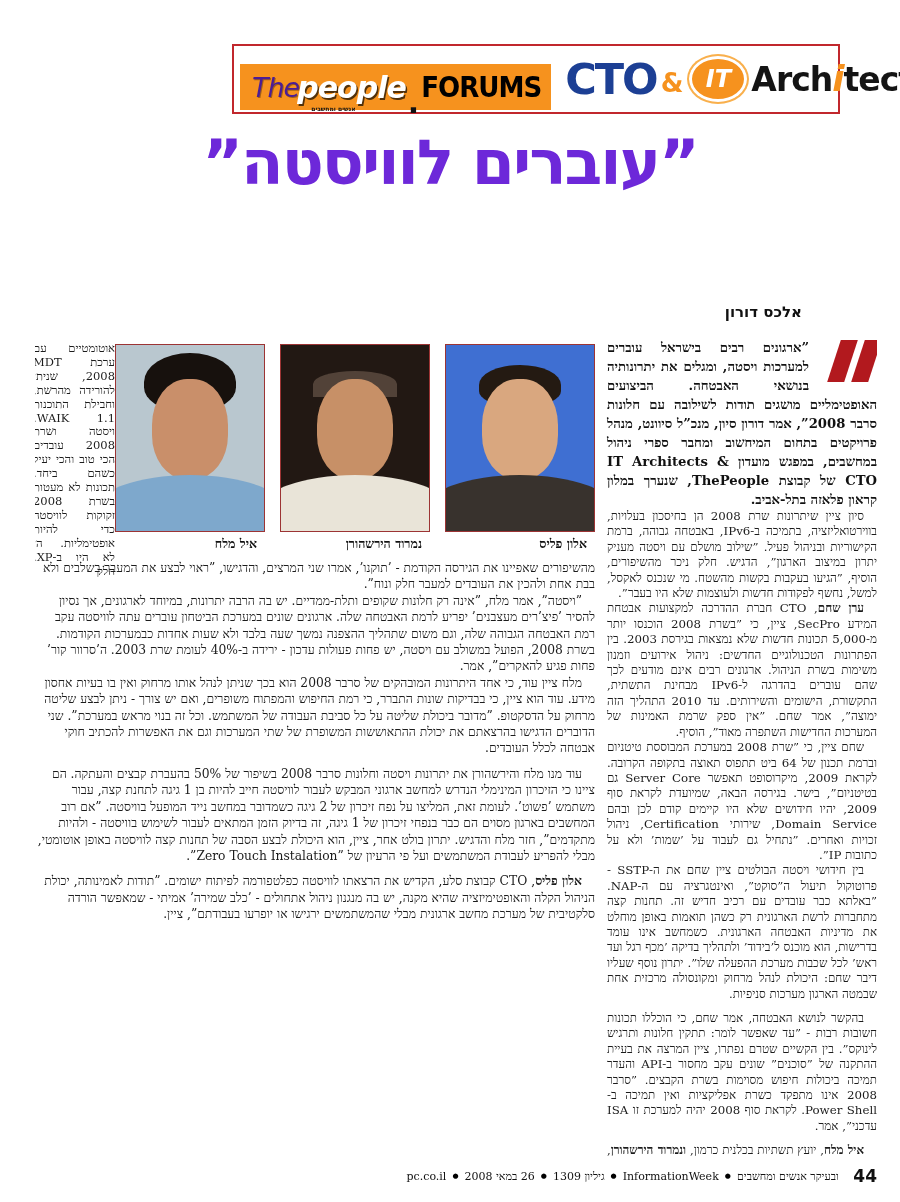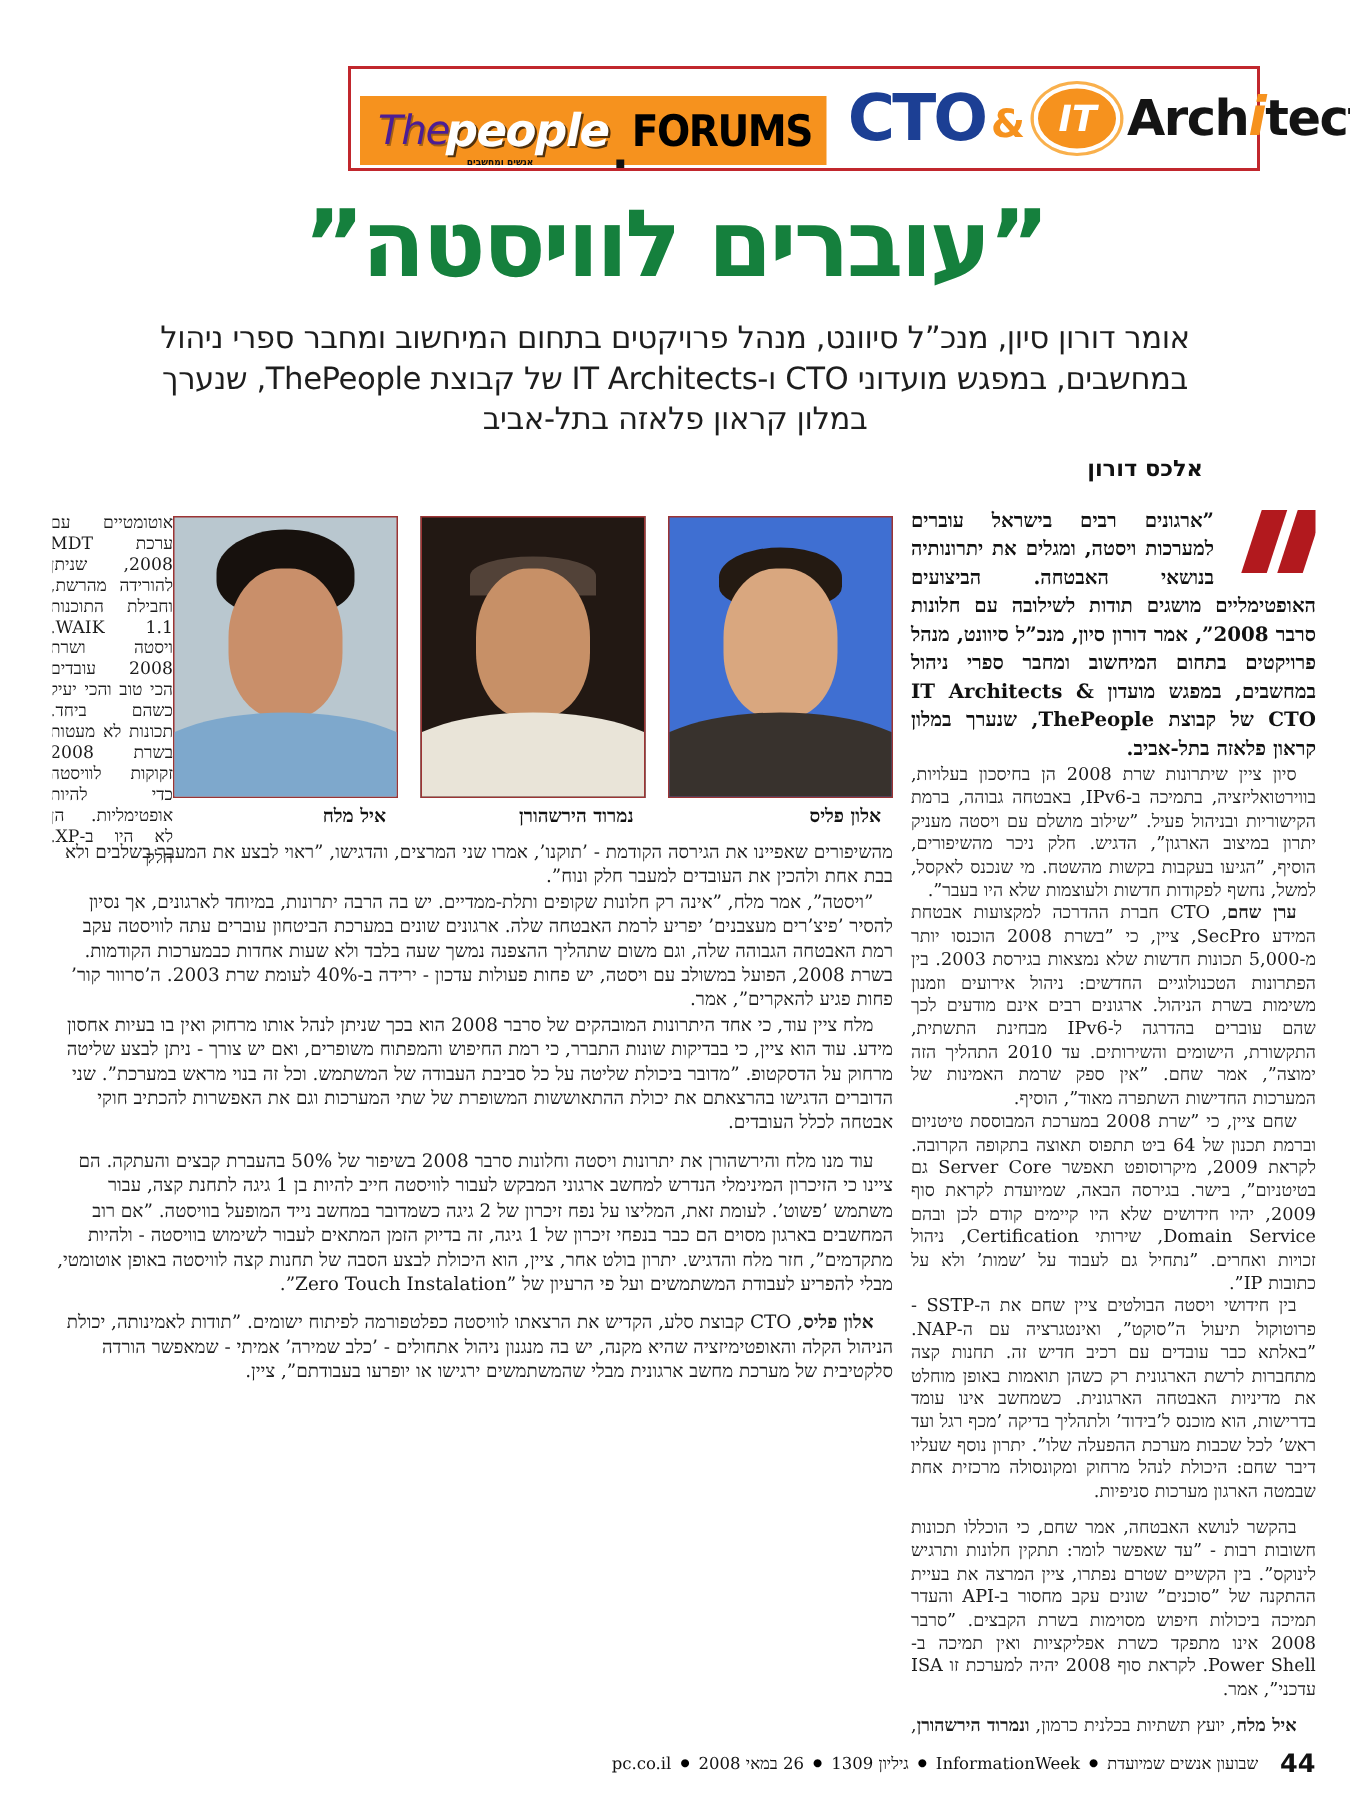--- a/index.html
+++ b/index.html
@@ -29,21 +29,21 @@
              box-shadow:inset 0 0 0 3px #fff, 0 0 0 2px #f9b04c;
              display:flex;align-items:center;justify-content:center;margin:0 4px;}
   .it{color:#fff;font-weight:bold;font-style:italic;font-size:24px;}
   .arch{color:#141414;font-weight:bold;font-size:33px;letter-spacing:-1px;line-height:1;}
   .arch-i{color:#f6921e;font-style:italic;font-size:36px;}
 
   
   .headline{margin:124px 30px 0 30px;position:absolute;top:0;left:0;right:0;
             text-align:center;direction:rtl;
             font-family:"DejaVu Sans", sans-serif;font-weight:bold;
-            font-size:62px;line-height:1.25;letter-spacing:-2px;color:#15803d;}
+            font-size:62px;line-height:1.25;letter-spacing:-2px;color:#6d28d9;}
   .subhead{position:absolute;top:212px;left:40px;right:40px;text-align:center;direction:rtl;
            font-family:"DejaVu Sans", sans-serif;font-size:20.5px;line-height:27px;color:#1e1e1e;
            letter-spacing:-0.3px;}
   .byline{position:absolute;top:303px;right:98px;direction:rtl;
           font-family:"DejaVu Sans", sans-serif;font-weight:bold;font-size:15px;color:#111;}
 
   
   .content{position:absolute;top:338px;right:23px;left:35px;height:822px;
            display:flex;direction:rtl;gap:12px;overflow:hidden;}
   .col-right{width:270px;flex:0 0 270px;direction:rtl;text-align:justify;}
@@ -107,25 +107,20 @@
       <span class="cto">CTO</span>
       <span class="amp">&amp;</span>
       <span class="it-circle">
         <span class="it">IT</span>
       </span>
       <span class="arch"><span>Arch</span><span class="arch-i">i</span><span>tects</span></span>
     </div>
   </div>
 
   <h1 class="headline">”עוברים לוויסטה”</h1>
-  <div class="subhead">
-    <div>אומר דורון סיון, מנכ”ל סיוונט, מנהל פרויקטים בתחום המיחשוב ומחבר ספרי ניהול</div>
-    <div>במחשבים, במפגש מועדוני CTO ו-IT Architects של קבוצת ThePeople, שנערך</div>
-    <div>במלון קראון פלאזה בתל-אביב</div>
-  </div>
   <div class="byline">אלכס דורון</div>
 
   <div class="content">
     <div class="col-right" id="col-right">
         <p class="para lead"><span class="qmark">
             <i></i>
             <i></i>
           </span><span>”ארגונים רבים בישראל עוברים למערכות ויסטה, ומגלים את יתרונותיה בנושאי האבטחה. הביצועים האופטימליים מושגים תודות לשילובה עם חלונות סרבר 2008”, אמר דורון סיון, מנכ”ל סיוונט, מנהל פרויקטים בתחום המיחשוב ומחבר ספרי ניהול במחשבים, במפגש מועדון IT Architects &amp; CTO של קבוצת ThePeople, שנערך במלון קראון פלאזה בתל-אביב.</span></p>
         <p class="para ind"><span>סיון ציין שיתרונות שרת 2008 הן בחיסכון בעלויות, בווירטואליזציה, בתמיכה ב-IPv6, באבטחה גבוהה, ברמת הקישוריות ובניהול פעיל. ”שילוב מושלם עם ויסטה מעניק יתרון במיצוב הארגון”, הדגיש. חלק ניכר מהשיפורים, הוסיף, ”הגיעו בעקבות בקשות מהשטח. מי שנכנס לאקסל, למשל, נחשף לפקודות חדשות ולעוצמות שלא היו בעבר”.</span></p>
         <p class="para ind"><span class="b">ערן שחם</span><span>, CTO חברת ההדרכה למקצועות אבטחת המידע SecPro, ציין, כי ”בשרת 2008 הוכנסו יותר מ-5,000 תכונות חדשות שלא נמצאות בגירסת 2003. בין הפתרונות הטכנולוגיים החדשים: ניהול אירועים וזמנון משימות בשרת הניהול. ארגונים רבים אינם מודעים לכך שהם עוברים בהדרגה ל-IPv6 מבחינת התשתית, התקשורת, הישומים והשירותים. עד 2010 התהליך הזה ימוצה”, אמר שחם. ”אין ספק שרמת האמינות של המערכות החדישות השתפרה מאוד”, הוסיף.</span></p>
@@ -169,16 +164,16 @@
           <p class="para ind"><span>”ויסטה”, אמר מלח, ”אינה רק חלונות שקופים ותלת-ממדיים. יש בה הרבה יתרונות, במיוחד לארגונים, אך נסיון להסיר ’פיצ’רים מעצבנים’ יפריע לרמת האבטחה שלה. ארגונים שונים במערכת הביטחון עוברים עתה לוויסטה עקב רמת האבטחה הגבוהה שלה, וגם משום שתהליך ההצפנה נמשך שעה בלבד ולא שעות אחדות כבמערכות הקודמות. בשרת 2008, הפועל במשולב עם ויסטה, יש פחות פעולות עדכון - ירידה ב-40% לעומת שרת 2003. ה’סרוור קור’ פחות פגיע להאקרים”, אמר.</span></p>
           <p class="para ind"><span>מלח ציין עוד, כי אחד היתרונות המובהקים של סרבר 2008 הוא בכך שניתן לנהל אותו מרחוק ואין בו בעיות אחסון מידע. עוד הוא ציין, כי בבדיקות שונות התברר, כי רמת החיפוש והמפתוח משופרים, ואם יש צורך - ניתן לבצע שליטה מרחוק על הדסקטופ. ”מדובר ביכולת שליטה על כל סביבת העבודה של המשתמש. וכל זה בנוי מראש במערכת”. שני הדוברים הדגישו בהרצאתם את יכולת ההתאוששות המשופרת של שתי המערכות וגם את האפשרות להכתיב חוקי אבטחה לכלל העובדים.</span></p>
           <p class="para gap ind"><span>עוד מנו מלח והירשהורן את יתרונות ויסטה וחלונות סרבר 2008 בשיפור של 50% בהעברת קבצים והעתקה. הם ציינו כי הזיכרון המינימלי הנדרש למחשב ארגוני המבקש לעבור לוויסטה חייב להיות בן 1 גיגה לתחנת קצה, עבור משתמש ’פשוט’. לעומת זאת, המליצו על נפח זיכרון של 2 גיגה כשמדובר במחשב נייד המופעל בוויסטה. ”אם רוב המחשבים בארגון מסוים הם כבר בנפחי זיכרון של 1 גיגה, זה בדיוק הזמן המתאים לעבור לשימוש בוויסטה - ולהיות מתקדמים”, חזר מלח והדגיש. יתרון בולט אחר, ציין, הוא היכולת לבצע הסבה של תחנות קצה לוויסטה באופן אוטומטי, מבלי להפריע לעבודת המשתמשים ועל פי הרעיון של ”Zero Touch Instalation”.</span></p>
           <p class="para gap ind"><span class="b">אלון פליס</span><span>, CTO קבוצת סלע, הקדיש את הרצאתו לוויסטה כפלטפורמה לפיתוח ישומים. ”תודות לאמינותה, יכולת הניהול הקלה והאופטימיזציה שהיא מקנה, יש בה מנגנון ניהול אתחולים - ’כלב שמירה’ אמיתי - שמאפשר הורדה סלקטיבית של מערכת מחשב ארגונית מבלי שהמשתמשים ירגישו או יופרעו בעבודתם”, ציין.</span></p>
         </div>
     </div>
   </div>
 
   <div class="footer">
     <span class="pagenum">44</span>
-    <span id="footer-items"><span class="f-item">שבועון אנשים שמיועדת</span><span class="bullet">●</span><span class="f-item en">InformationWeek</span><span class="bullet">●</span><span class="f-item">גיליון 1309</span><span class="bullet">●</span><span class="f-item">26 במאי 2008</span><span class="bullet">●</span><span class="f-item en">pc.co.il</span></span>
+    <span id="footer-items"><span class="f-item">ובעיקר אנשים ומחשבים</span><span class="bullet">●</span><span class="f-item en">InformationWeek</span><span class="bullet">●</span><span class="f-item">גיליון 1309</span><span class="bullet">●</span><span class="f-item">26 במאי 2008</span><span class="bullet">●</span><span class="f-item en">pc.co.il</span></span>
   </div>
 
 </div>
 
 </body></html>

